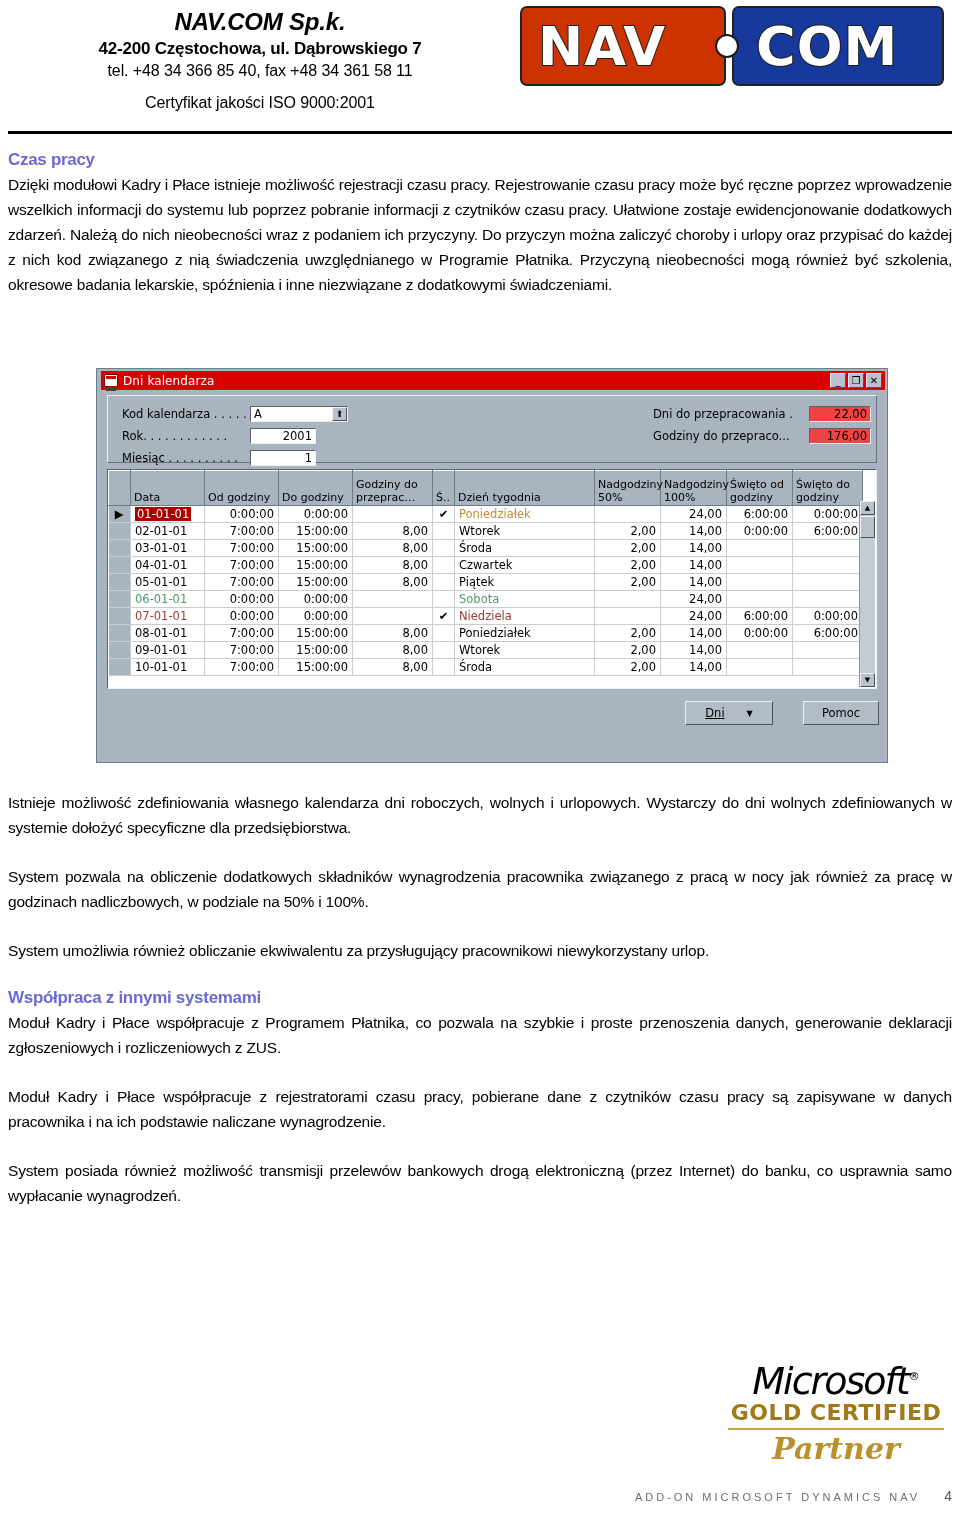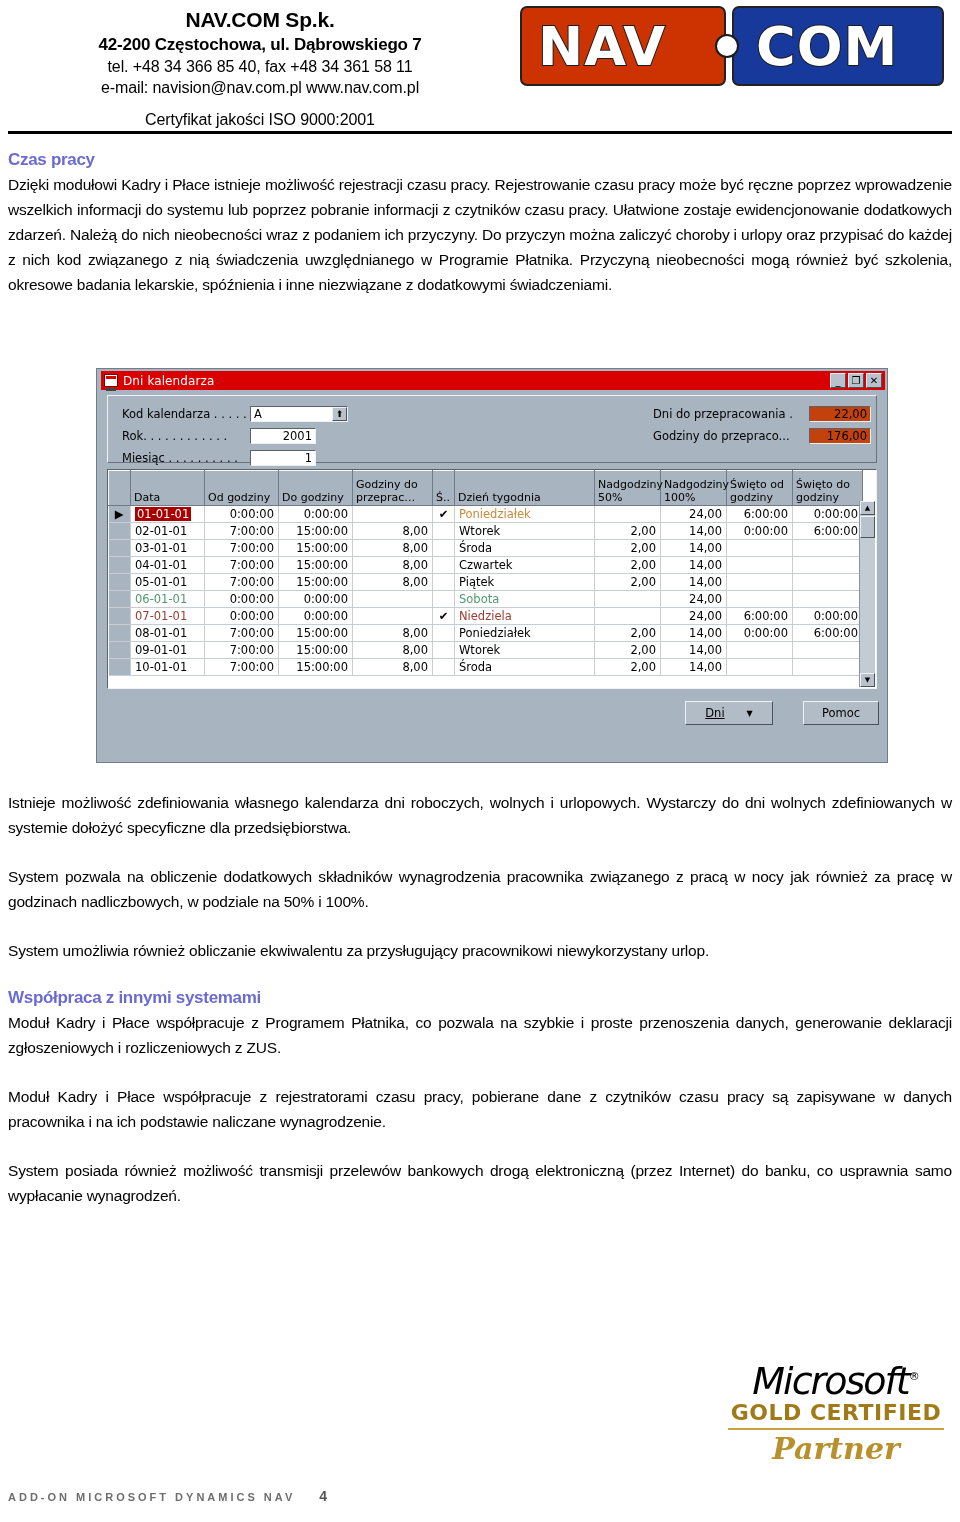--- a/index.html
+++ b/index.html
@@ -24,23 +24,24 @@
     height: 138px;
   }
   #company-block {
     position: absolute;
     left: 10px; top: 6px;
     width: 500px;
     text-align: center;
     line-height: 1.32;
   }
   #company-name {
-    font-size: 21px;
+    font-size: 24px;
     font-weight: bold;
     letter-spacing: -0.2px;
+    font-style: italic;
   }
   #company-address {
     font-size: 17px;
     font-weight: bold;
     letter-spacing: -0.2px;
   }
   #company-tel, #company-email {
     font-size: 16px;
     letter-spacing: -0.1px;
   }
@@ -220,21 +221,21 @@
     border-right-color: #eef2f5;
     border-bottom-color: #eef2f5;
     box-sizing: border-box;
     height: 16px;
     line-height: 14px;
     padding: 0 3px;
     font-size: 11.5px;
   }
   .fld-input.num { text-align: right; }
   .fld-input.ro {
-    background: #c2410c;
+    background: #ef4444;
     text-align: right;
   }
   .lookup-btn {
     width: 15px; height: 14px;
     background: #b9c2cc;
     border: 1px solid #eef2f5;
     border-right-color: #4a525c;
     border-bottom-color: #4a525c;
     box-sizing: border-box;
     display: flex;
@@ -395,44 +396,43 @@
     font-style: italic;
     font-weight: bold;
     font-size: 30px;
     color: #b8902c;
     line-height: 1.1;
   }
 
   
   #footer {
     position: absolute;
-    left: 8px; top: 1488px;
+    left: 0; top: 1488px;
     width: 952px;
+    text-align: right;
     font-size: 11px;
     letter-spacing: 3px;
     color: #6d6d6d;
-    font-weight: bold;
   }
   #footer-page {
     display: inline-block;
     margin-left: 18px;
     font-size: 14px;
     color: #555555;
     letter-spacing: 0;
   }
 </style>
 </head>
 <body>
 
 <div id="letterhead">
   <div id="company-block">
     <div id="company-name">NAV.COM Sp.k.</div>
     <div id="company-address">42-200 Częstochowa, ul. Dąbrowskiego 7</div>
     <div id="company-tel">tel. +48 34 366 85 40, fax +48 34 361 58 11</div>
-    <div id="company-email">e-mail: navision@nav.com.pl   www.nav.com.pl</div>
     <div id="company-cert">Certyfikat jakości ISO 9000:2001</div>
   </div>
 
   <div id="logo">
     <div id="logo-left"></div>
     <div id="logo-right"></div>
     <div id="logo-text-nav">NAV</div>
     <div id="logo-dot"></div>
     <div id="logo-text-com">COM</div>
   </div>

